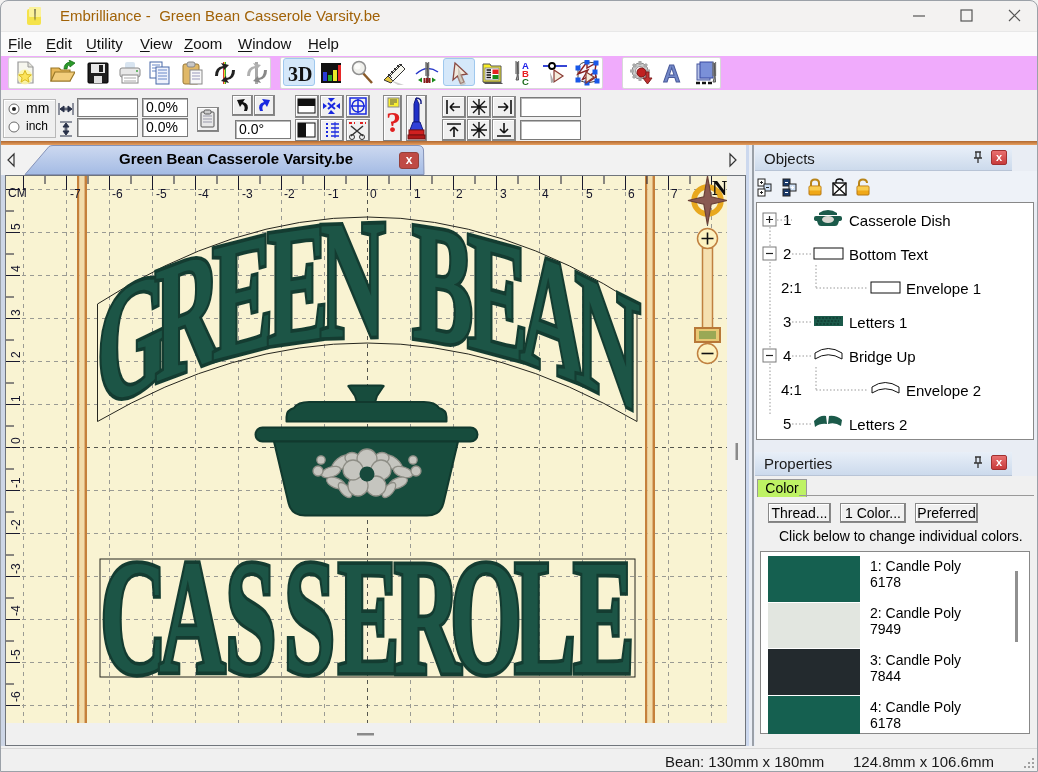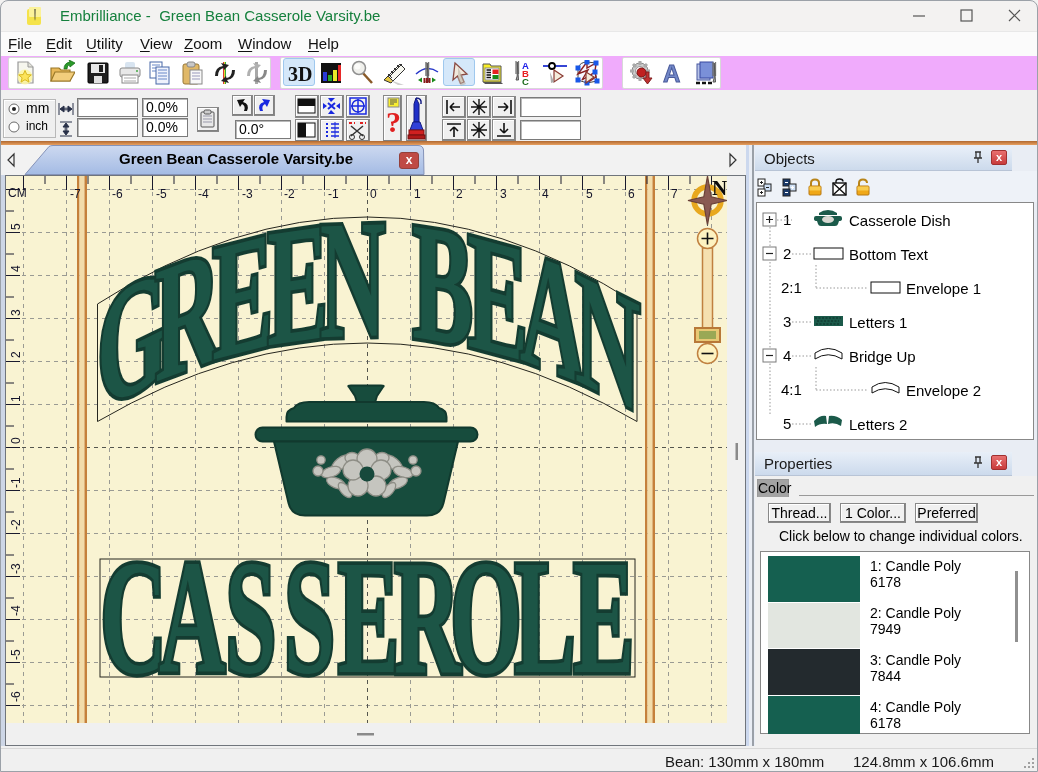--- a/index.html
+++ b/index.html
@@ -1,21 +1,21 @@
 <!DOCTYPE html>
 <html><head>
 <meta charset="utf-8">
 <style>
 * { margin:0; padding:0; box-sizing:border-box; }
 html,body { width:1038px; height:772px; overflow:hidden; }
 body { font-family:"Liberation Sans",sans-serif; position:relative; background:#f0f0f0; }
 .abs { position:absolute; }
 
 #titlebar { position:absolute; left:0; top:0; width:1038px; height:32px; background:#f3f2f1; border-bottom:1px solid #e8e8e8;}
-#titlebar .ttext { position:absolute; left:60px; top:7px; font-size:15px; color:#15803d; }
+#titlebar .ttext { position:absolute; left:60px; top:7px; font-size:15px; color:#a16207; }
 
 #menubar { position:absolute; left:0; top:32px; width:1038px; height:24px; background:#fbfbfb; font-size:15px; color:#111; }
 #menubar span { position:absolute; top:3px; }
 #menubar u { text-decoration:underline; text-underline-offset:2px; }
 
 #tb1 { position:absolute; left:0; top:56px; width:1038px; height:34px; background:#f0abfc; }
 .tgroup { position:absolute; top:1px; height:32px; background:#fff; border:1px solid #d8d8d8; border-radius:2px; }
 .grip { position:absolute; top:4px; width:4px; height:26px;
   background-image:radial-gradient(circle,#b0b0b0 1px,transparent 1.2px);
   background-size:4px 5px; }
@@ -595,21 +595,21 @@
 
 <div class="abs" style="left:755px;top:440px;width:283px;height:12px;background:#e9edf4"></div>
 <div class="phead" style="top:452px">
     <span class="ptitle">Properties</span>
  <svg class="ppin" width="12" height="15">
       <path d="M3 2 H9 M4 2 V8 M8 2 V8 M2 8 H10 M6 8 V13" stroke="#333" stroke-width="1.3" fill="none"></path>
     </svg>
  <div class="pclose">x</div>
 </div>
 <div class="abs" style="left:755px;top:476px;width:283px;height:270px;background:#f0f0f0"></div>
-<div class="abs" style="left:757px;top:479px;width:32px;height:18px;background:#a3a3a3;border:1px solid #999;border-bottom:none;font-size:14px;color:#000;text-align:center;line-height:17px">Color</div>
+<div class="abs" style="left:757px;top:479px;width:50px;height:18px;background:#bef264;border:1px solid #999;border-bottom:none;font-size:14px;color:#000;text-align:center;line-height:17px">Color</div>
 <div class="abs" style="left:799px;top:479px;width:235px;height:17px;border-bottom:1px solid #999"></div>
 <div class="btn3d" style="left:768px;top:503px;width:63px;height:20px;font-size:14px;text-align:center;line-height:18px">Thread...</div>
 <div class="btn3d" style="left:840px;top:503px;width:66px;height:20px;font-size:14px;text-align:center;line-height:18px">1 Color...</div>
 <div class="btn3d" style="left:915px;top:503px;width:63px;height:20px;font-size:14px;text-align:center;line-height:18px">Preferred</div>
 <div class="abs" style="left:779px;top:528px;font-size:14px;color:#000">Click below to change individual colors.</div>
 <div class="abs" style="left:760px;top:551px;width:270px;height:183px;background:#fff;border:1px solid #888"></div>
 <svg class="abs" style="left:760px;top:551px" width="270" height="183">
  <rect x="8" y="5" width="92" height="46" fill="#156050"></rect>
  <rect x="8" y="52" width="92" height="45" fill="#e2e6e0"></rect>
  <rect x="8" y="98" width="92" height="46" fill="#232a2e"></rect>

